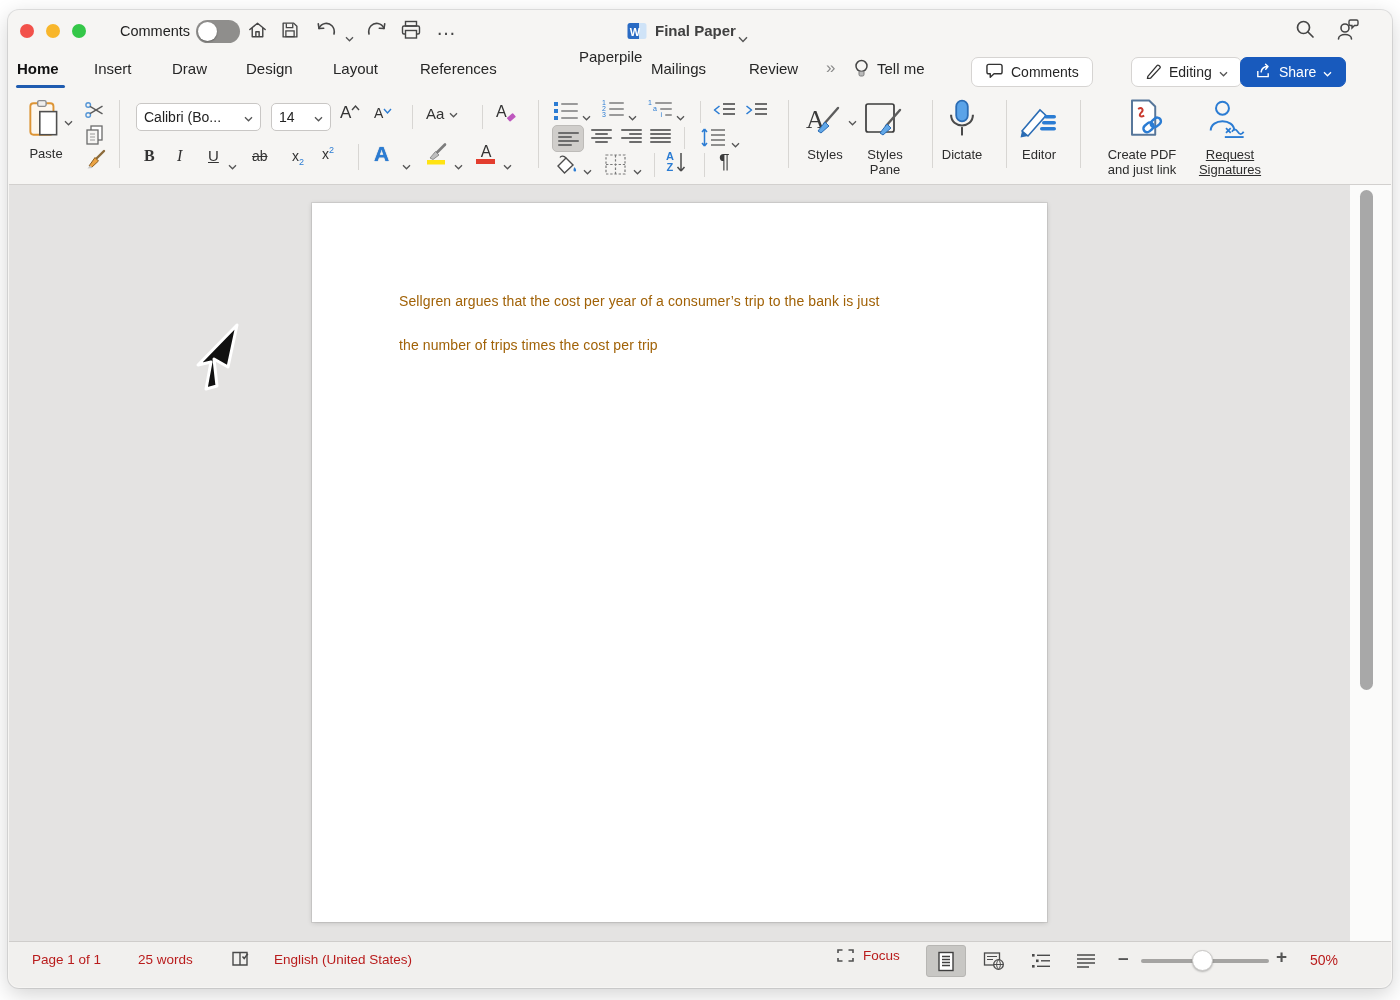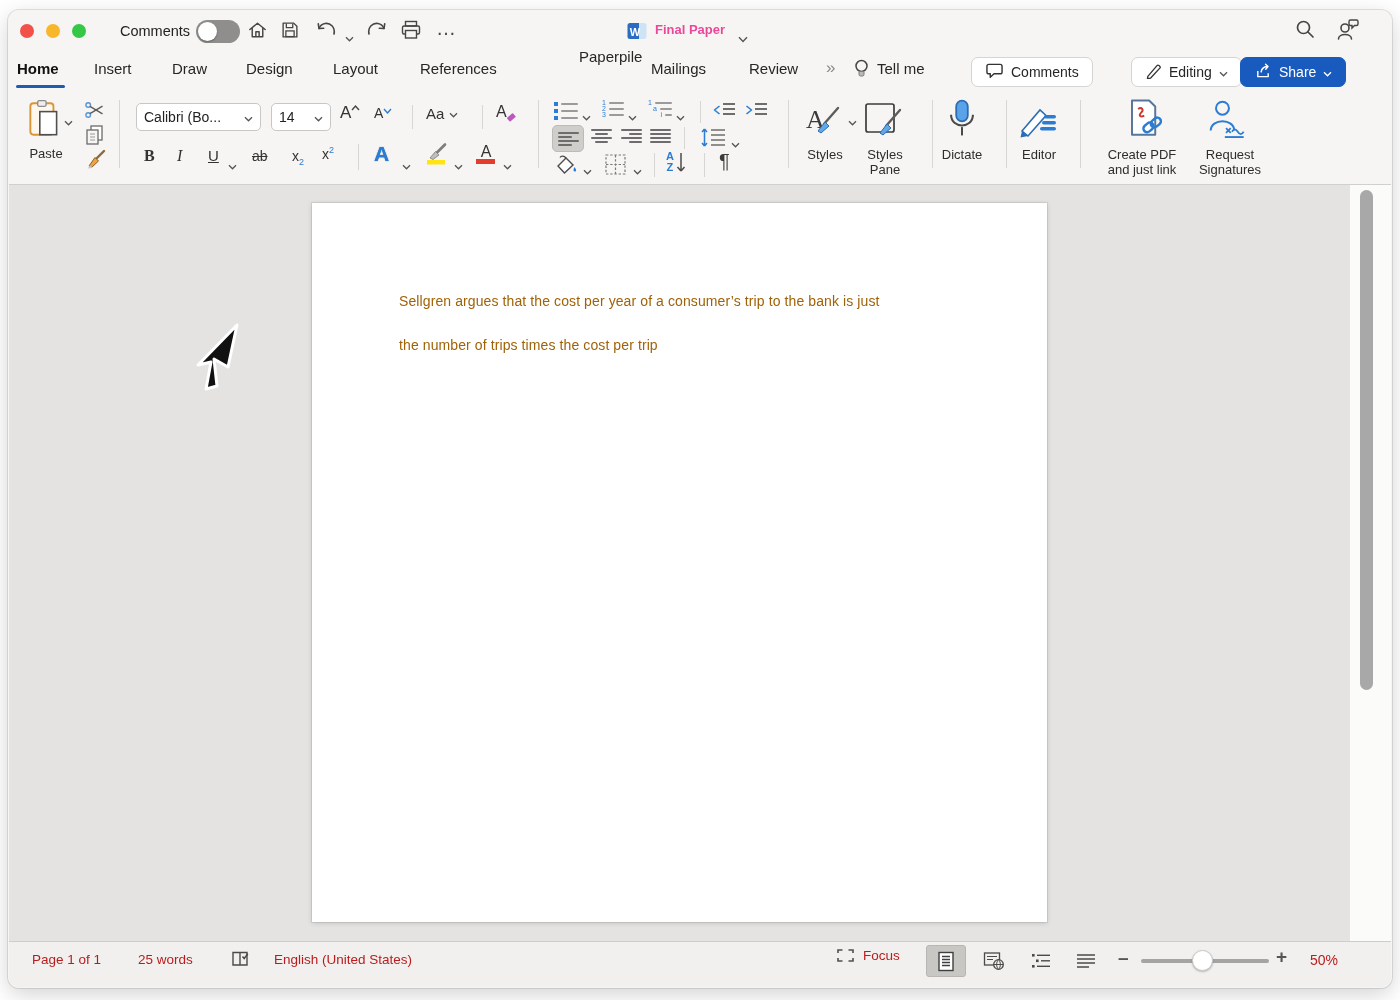--- a/index.html
+++ b/index.html
@@ -6,21 +6,21 @@
   *{box-sizing:border-box;}
   body{font-family:"Liberation Sans",sans-serif;-webkit-font-smoothing:antialiased;}
   .screen{position:relative;width:1400px;height:1000px;background:#fff;overflow:hidden;}
   .a{position:absolute;}
   .window{left:8px;top:10px;width:1384px;height:978px;background:#f6f5f3;border-radius:11px;
           box-shadow:0 0 0 1px rgba(0,0,0,.10), 0 6px 22px rgba(0,0,0,.18);}
   
   .tl{width:14px;height:14px;border-radius:50%;}
   
   .qat{width:28px;height:28px;display:flex;align-items:center;justify-content:center;border-radius:5px;}
-  .title-txt{font-size:13px;font-weight:600;color:#ec4899;}
+  .title-txt{font-size:15px;font-weight:600;color:#404040;}
   
   .tab{font-size:15px;color:#262626;cursor:default;}
   .tab.active{font-weight:700;color:#111;}
   .tab-underline{height:3px;border-radius:2px;}
   .pillbtn{height:30px;border-radius:7px;display:flex;align-items:center;gap:7px;padding:0 13px;
            background:#fff;border:1px solid #d6d4d2;font-size:14px;color:#262626;}
   .pillbtn.blue{background:#185abd;border-color:#185abd;color:#fff;}
   
   .rdiv{width:1px;background:#d8d6d3;}
   .lbl{font-size:13px;color:#2d2d2d;text-align:center;line-height:15px;}
@@ -473,21 +473,21 @@
 
   <div class="a" style="left:1206px;top:98px;width:40px;height:44px;">
     <svg width="40" height="44" viewBox="0 0 34 36">
         <circle cx="14" cy="8" r="5.5" fill="none" stroke="#2b7cd3" stroke-width="1.7"></circle>
         <path d="M4 27 C4 16.5 24 16.5 24 27" fill="none" stroke="#2b7cd3" stroke-width="1.7"></path>
         <path d="M17 25 L21 29 M21 25 L17 29" stroke="#2b7cd3" stroke-width="1.5"></path>
         <path d="M22 28 q2.5 -4 5 0 q2.5 4 5 0" fill="none" stroke="#2b7cd3" stroke-width="1.5"></path>
         <line x1="16" y1="32.5" x2="32" y2="32.5" stroke="#2b7cd3" stroke-width="1.6"></line>
       </svg>
   </div>
-  <div class="a lbl" style="left:1190px;top:147px;width:80px;">
+  <div class="a lbl" style="left:1190px;top:147px;width:80px;text-decoration:underline;">
     <div>Request</div>
       <div>Signatures</div>
   </div>
 
   <div class="a" style="left:9px;top:184px;width:1382px;height:1px;background:#d2d0ce;"></div>
 
   <div class="a" style="left:9px;top:185px;width:1382px;height:756px;background:#e4e3e2;"></div>
   <div class="a" style="left:1350px;top:185px;width:41px;height:756px;background:#fbfbfa;"></div>
   <div class="a" style="left:312px;top:203px;width:735px;height:719px;background:#fff;box-shadow:0 0 0 1px rgba(0,0,0,.07), 0 1px 5px rgba(0,0,0,.16);"></div>
 

